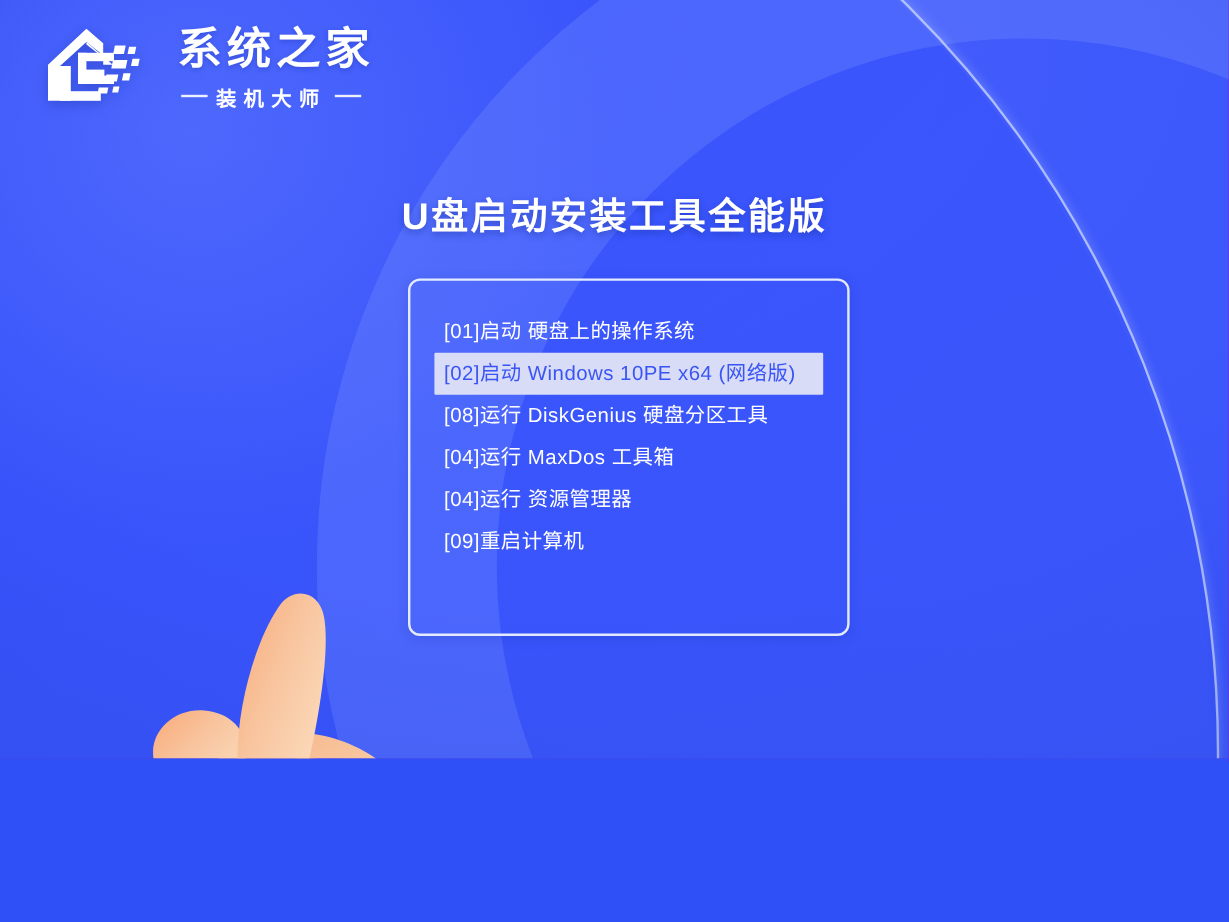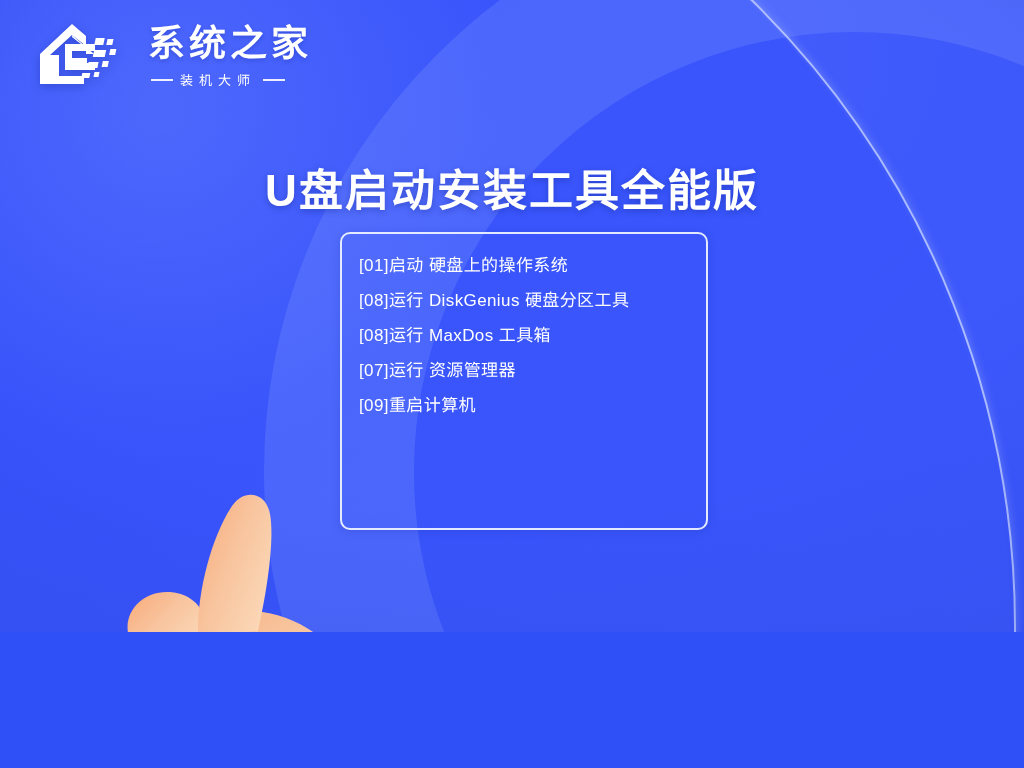--- a/index.html
+++ b/index.html
@@ -109,35 +109,35 @@
     margin-top: 7px;
     padding-left: 3px;
   }
   .logo-sub .rule {
     width: 22px;
     height: 2px;
     background: rgba(255,255,255,.9);
     flex: none;
   }
   .logo-sub .sub-text {
-    font-size: 13px;
+    font-size: 17px;
     color: #ffffff;
     letter-spacing: 6px;
     white-space: nowrap;
-    font-weight: 400;
+    font-weight: 700;
   }
 
   
   .heading {
     position: absolute;
     left: 0;
     right: 0;
     top: 155px;
     text-align: center;
-    font-size: 44px;
+    font-size: 31px;
     font-weight: 700;
     color: #ffffff;
     letter-spacing: 2px;
     text-shadow: 0 2px 6px rgba(18, 38, 140, .40);
   }
 
   
   .menu-panel {
     position: absolute;
     left: 340px;
@@ -145,21 +145,21 @@
     width: 368px;
     height: 298px;
     border: 2px solid rgba(236, 241, 255, .95);
     border-radius: 10px;
     box-sizing: border-box;
     padding: 13px 0 0 0;
     box-shadow: 0 2px 10px rgba(20, 40, 150, .18);
   }
   .menu-list {
     list-style: none;
-    margin: 1px;
+    margin: 12px;
     padding: 0;
   }
   .menu-item {
     height: 35px;
     line-height: 35px;
     margin: 0 8px;
     padding: 0 8px;
     font-size: 17px;
     color: #ffffff;
     white-space: nowrap;
@@ -227,23 +227,24 @@
         <span class="rule"></span>
       </div>
     </div>
   </div>
 
   <div class="heading">U盘启动安装工具全能版</div>
 
   <div class="menu-panel">
     <ul class="menu-list" id="menu-list">
         <li class="menu-item">[01]启动 硬盘上的操作系统</li>
+        <li class="menu-item selected">[02]启动 Windows 10PE x64 (网络版)</li>
         <li class="menu-item">[08]运行 DiskGenius 硬盘分区工具</li>
-        <li class="menu-item">[08]运行 MaxDos 工具箱</li>
-        <li class="menu-item">[07]运行 资源管理器</li>
+        <li class="menu-item">[04]运行 MaxDos 工具箱</li>
+        <li class="menu-item">[04]运行 资源管理器</li>
         <li class="menu-item">[09]重启计算机</li>
       </ul>
   </div>
 
   <svg class="hand" viewBox="0 0 300 300">
     <defs>
       <linearGradient id="skinA" x1="0" y1="0" x2="1" y2="1">
         <stop offset="0%" stop-color="#f9a977"></stop>
         <stop offset="40%" stop-color="#f8c49e"></stop>
         <stop offset="100%" stop-color="#fde3c6"></stop>

